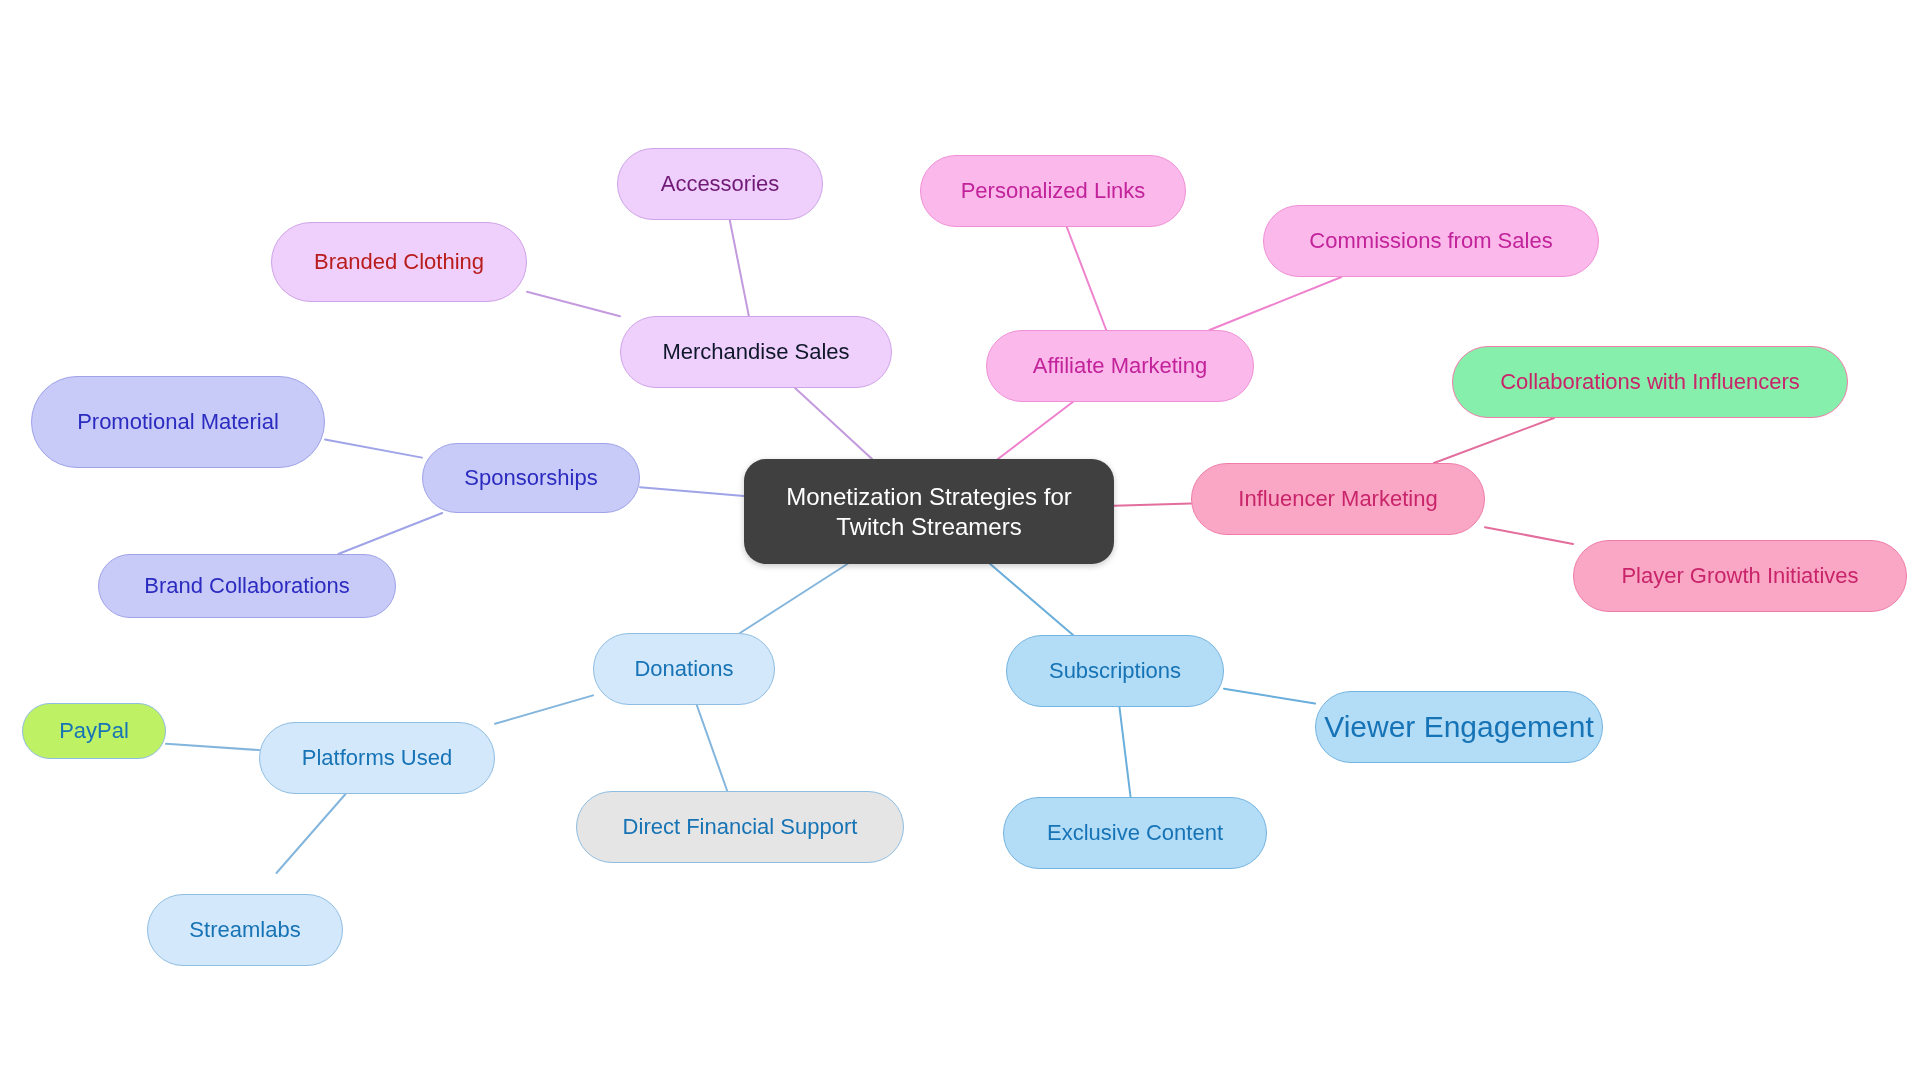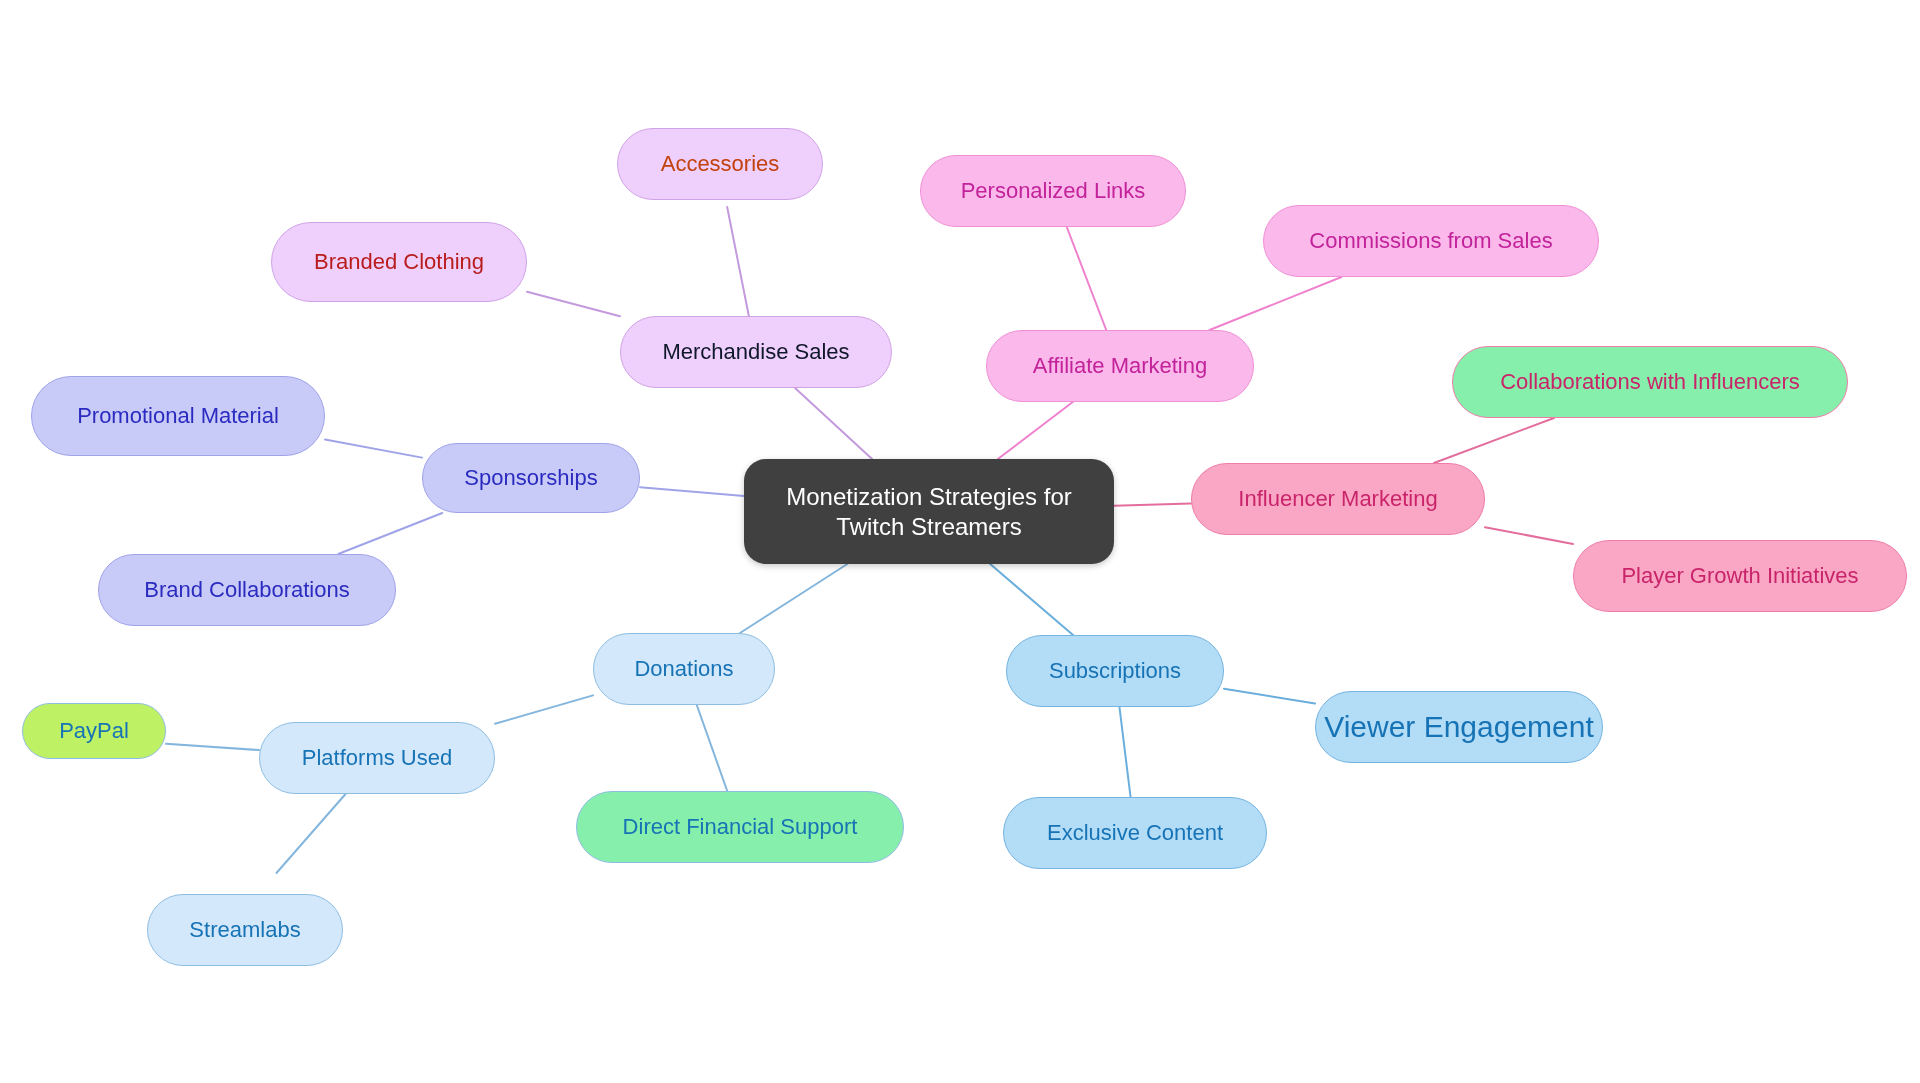--- a/index.html
+++ b/index.html
@@ -65,33 +65,33 @@
       <line x1="847.3333333333334" y1="564" x2="740" y2="633" stroke="#84b6dd" stroke-width="2" stroke-linecap="round"></line>
       <line x1="593" y1="695.3811074918567" x2="495" y2="723.7915309446254" stroke="#84b6dd" stroke-width="2" stroke-linecap="round"></line>
       <line x1="259" y1="750.077738515901" x2="166" y2="743.8339222614841" stroke="#84b6dd" stroke-width="2" stroke-linecap="round"></line>
       <line x1="345.5298013245033" y1="794" x2="276.4701986754967" y2="873" stroke="#84b6dd" stroke-width="2" stroke-linecap="round"></line>
       <line x1="696.7594936708861" y1="705" x2="727.2405063291139" y2="791" stroke="#84b6dd" stroke-width="2" stroke-linecap="round"></line>
     </svg>
   <div id="nodes">
       <div class="node root" style="left: 744px; top: 459px; width: 370px; height: 105px; background: #404040; color: rgb(255, 255, 255); font-size: 24px;"><span>Monetization Strategies for
 Twitch Streamers</span></div>
       <div class="node" style="left: 422px; top: 443px; width: 218px; height: 70px; background: rgb(200, 202, 248); color: rgb(43, 43, 192); font-size: 22px; border-color: rgb(159, 163, 232);"><span>Sponsorships</span></div>
-      <div class="node" style="left: 31px; top: 376px; width: 294px; height: 80px; background: rgb(200, 202, 248); color: rgb(43, 43, 192); font-size: 22px; border-color: rgb(159, 163, 232);"><span>Promotional Material</span></div>
-      <div class="node" style="left: 98px; top: 554px; width: 298px; height: 72px; background: rgb(200, 202, 248); color: rgb(43, 43, 192); font-size: 22px; border-color: rgb(159, 163, 232); text-align: center;"><span>Brand Collaborations</span></div>
+      <div class="node" style="left: 31px; top: 376px; width: 294px; height: 92px; background: rgb(200, 202, 248); color: rgb(43, 43, 192); font-size: 22px; border-color: rgb(159, 163, 232);"><span>Promotional Material</span></div>
+      <div class="node" style="left: 98px; top: 554px; width: 298px; height: 64px; background: rgb(200, 202, 248); color: rgb(43, 43, 192); font-size: 22px; border-color: rgb(159, 163, 232); text-align: center;"><span>Brand Collaborations</span></div>
       <div class="node" style="left: 620px; top: 316px; width: 272px; height: 72px; background: rgb(239, 207, 251); color: #0f172a; font-size: 22px; border-color: rgb(207, 163, 232);"><span>Merchandise Sales</span></div>
-      <div class="node" style="left: 617px; top: 128px; width: 206px; height: 72px; background: rgb(239, 207, 251); color: #c2410c; font-size: 22px; border-color: rgb(207, 163, 232);"><span>Accessories</span></div>
+      <div class="node" style="left: 617px; top: 148px; width: 206px; height: 72px; background: rgb(239, 207, 251); color: #701a75; font-size: 22px; border-color: rgb(207, 163, 232);"><span>Accessories</span></div>
       <div class="node" style="left: 271px; top: 222px; width: 256px; height: 80px; background: rgb(239, 207, 251); color: #b91c1c; font-size: 22px; border-color: rgb(207, 163, 232);"><span>Branded Clothing</span></div>
       <div class="node" style="left: 986px; top: 330px; width: 268px; height: 72px; background: rgb(251, 184, 234); color: rgb(194, 34, 154); font-size: 22px; border-color: rgb(240, 143, 214);"><span>Affiliate Marketing</span></div>
       <div class="node" style="left: 920px; top: 155px; width: 266px; height: 72px; background: rgb(251, 184, 234); color: rgb(194, 34, 154); font-size: 22px; border-color: rgb(240, 143, 214);"><span>Personalized Links</span></div>
       <div class="node" style="left: 1263px; top: 205px; width: 336px; height: 72px; background: rgb(251, 184, 234); color: rgb(194, 34, 154); font-size: 22px; border-color: rgb(240, 143, 214);"><span>Commissions from Sales</span></div>
       <div class="node" style="left: 1191px; top: 463px; width: 294px; height: 72px; background: rgb(249, 167, 197); color: rgb(201, 36, 106); font-size: 22px; border-color: rgb(239, 124, 169);"><span>Influencer Marketing</span></div>
       <div class="node" style="left: 1452px; top: 346px; width: 396px; height: 72px; background: #86efac; color: rgb(201, 36, 106); font-size: 22px; border-color: rgb(239, 124, 169);"><span>Collaborations with Influencers</span></div>
       <div class="node" style="left: 1573px; top: 540px; width: 334px; height: 72px; background: rgb(249, 167, 197); color: rgb(201, 36, 106); font-size: 22px; border-color: rgb(239, 124, 169);"><span>Player Growth Initiatives</span></div>
       <div class="node" style="left: 1006px; top: 635px; width: 218px; height: 72px; background: rgb(179, 220, 247); color: rgb(22, 115, 181); font-size: 22px; border-color: rgb(116, 180, 224);"><span>Subscriptions</span></div>
       <div class="node" style="left: 1315px; top: 691px; width: 288px; height: 72px; background: rgb(179, 220, 247); color: rgb(22, 115, 181); font-size: 30px; border-color: rgb(116, 180, 224);"><span>Viewer Engagement</span></div>
       <div class="node" style="left: 1003px; top: 797px; width: 264px; height: 72px; background: rgb(179, 220, 247); color: rgb(22, 115, 181); font-size: 22px; border-color: rgb(116, 180, 224); text-align: right;"><span>Exclusive Content</span></div>
       <div class="node" style="left: 593px; top: 633px; width: 182px; height: 72px; background: rgb(212, 232, 251); color: rgb(22, 115, 181); font-size: 22px; border-color: rgb(142, 189, 226);"><span>Donations</span></div>
       <div class="node" style="left: 259px; top: 722px; width: 236px; height: 72px; background: rgb(212, 232, 251); color: rgb(22, 115, 181); font-size: 22px; border-color: rgb(142, 189, 226);"><span>Platforms Used</span></div>
       <div class="node" style="left: 22px; top: 703px; width: 144px; height: 56px; background: #bef264; color: rgb(22, 115, 181); font-size: 22px; border-color: rgb(142, 189, 226);"><span>PayPal</span></div>
       <div class="node" style="left: 147px; top: 873px; width: 196px; height: 72px; background: rgb(212, 232, 251); color: rgb(22, 115, 181); font-size: 22px; border-color: rgb(142, 189, 226); margin-top: 21px;"><span>Streamlabs</span></div>
-      <div class="node" style="left: 576px; top: 791px; width: 328px; height: 72px; background: #86efac; color: rgb(22, 115, 181); font-size: 22px; border-color: rgb(142, 189, 226);"><span>Direct Financial Support</span></div>
+      <div class="node" style="left: 576px; top: 791px; width: 328px; height: 72px; background: #e5e5e5; color: rgb(22, 115, 181); font-size: 22px; border-color: rgb(142, 189, 226);"><span>Direct Financial Support</span></div>
     </div>
 </div>
 
 </body></html>

